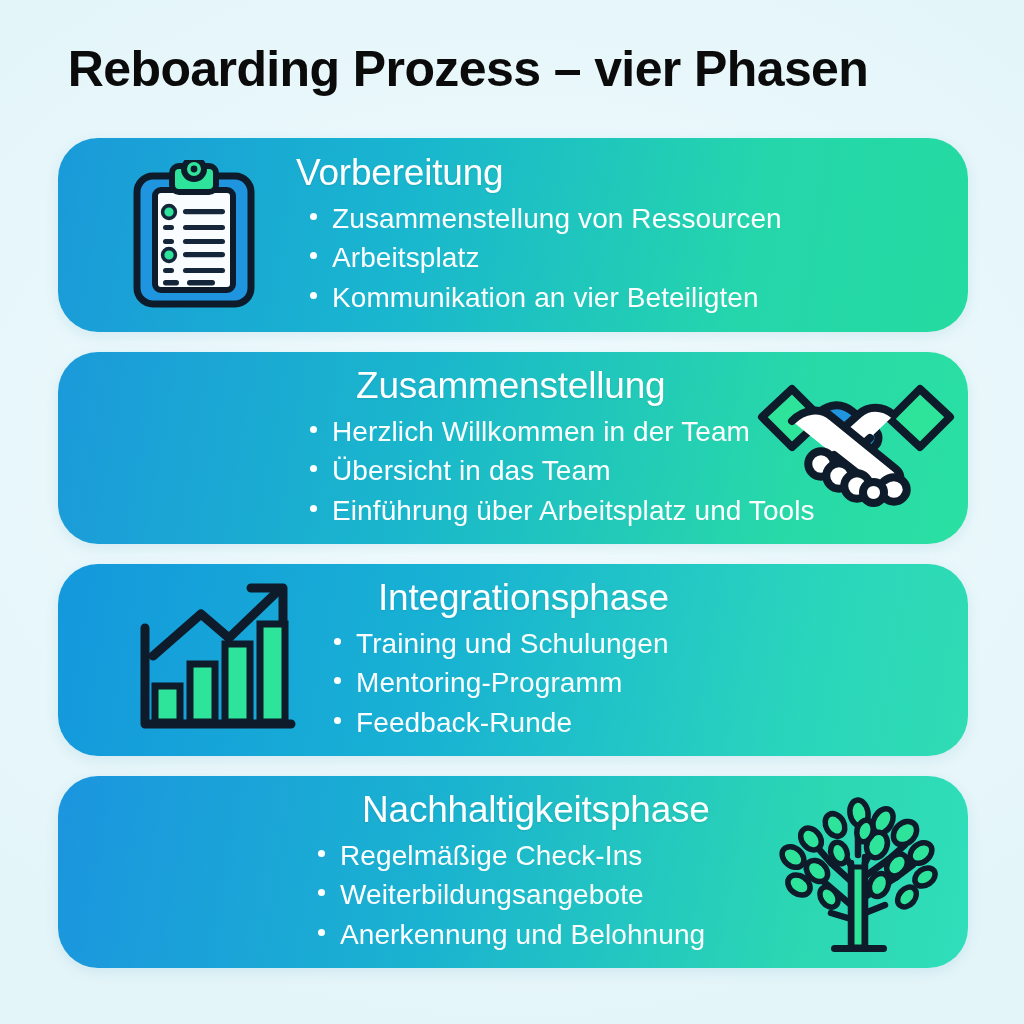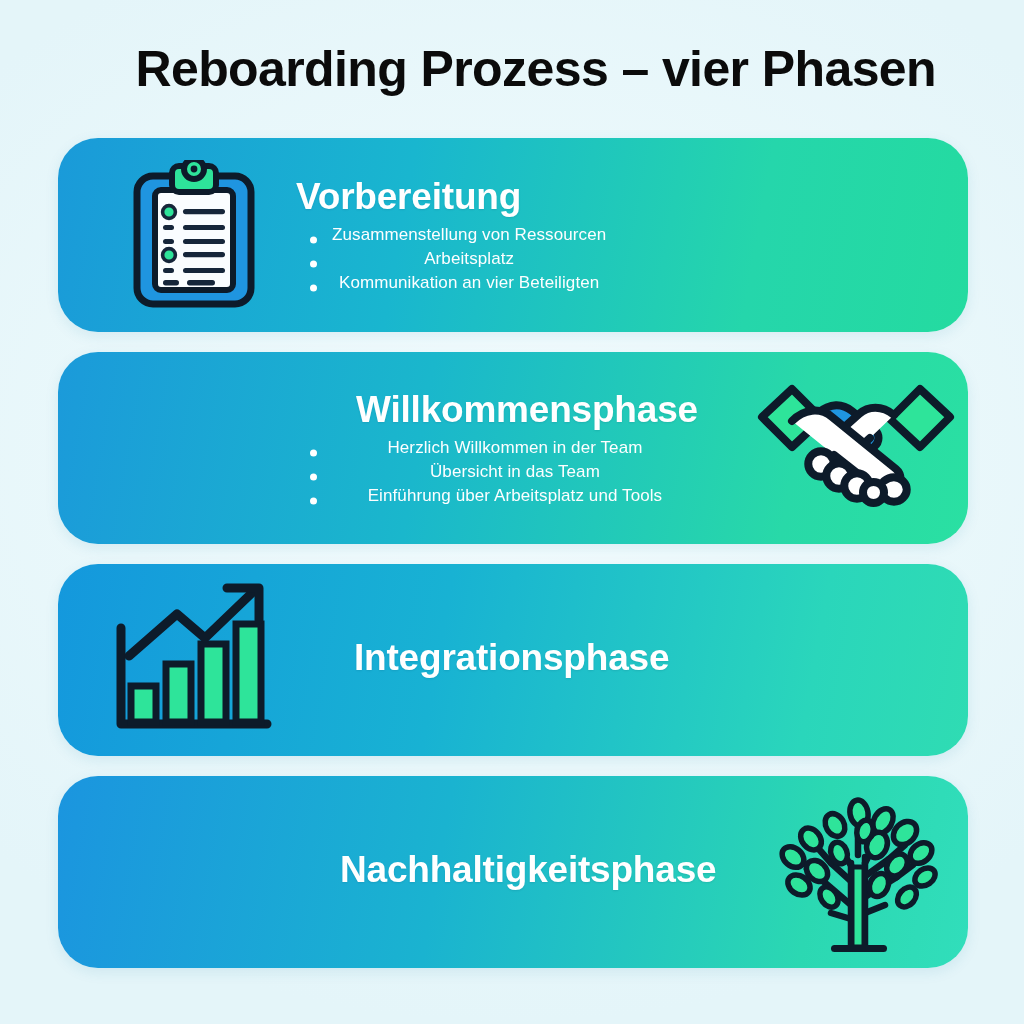--- a/index.html
+++ b/index.html
@@ -19,21 +19,21 @@
     height: 1024px;
     background:
       radial-gradient(ellipse 70% 55% at 50% 45%, #f4fdff 0%, #eaf8fb 55%, #e4f5f9 100%);
     box-sizing: border-box;
   }
   .poster-title {
     position: absolute;
     left: 0;
     top: 40px;
     width: 936px;
-    text-align: right;
+    text-align: center;
     font-size: 50px;
     font-weight: bold;
     letter-spacing: -0.6px;
     color: #0b0b0b;
     font-family: "Liberation Sans", sans-serif;
   }
 
   .cards {
     position: absolute;
     left: 58px;
@@ -54,20 +54,21 @@
     height: 194px;
     background: linear-gradient(100deg, #1a9ad9 0%, #19b6cf 38%, #25d6ab 76%, #24dba0 100%);
   }
   .card-2 {
     height: 192px;
     background: linear-gradient(100deg, #1b9ada 0%, #1ab7cc 40%, #28d9a8 80%, #2ae0a2 100%);
   }
   .card-3 {
     height: 192px;
     background: linear-gradient(100deg, #1498dd 0%, #18b2d3 42%, #2ad6bb 82%, #2fdcb3 100%);
+    padding-left: 24px;
   }
   .card-4 {
     height: 192px;
     background: linear-gradient(100deg, #1b95df 0%, #1ab3d0 42%, #2bd8b2 82%, #31debb 100%);
   }
 
   .card-inner {
     position: relative;
     width: 100%;
     height: 100%;
@@ -96,39 +97,38 @@
     position: absolute;
     top: 50%;
     transform: translateY(-50%);
   }
   .text-left-indent { left: 238px; }
 
   .card-heading {
     margin: 0 0 4px 0;
     color: #ffffff;
     font-size: 37px;
-    font-weight: bold;
+    font-weight: normal;
     letter-spacing: -0.2px;
     line-height: 1.15;
     text-shadow: 0 1px 2px rgba(0,60,80,0.12);
   }
 
   .bullets {
     list-style: none;
     margin: 0;
     padding: 0 0 0 36px;
   }
   .bullets li {
     position: relative;
     color: #fdfeff;
-    font-size: 17px;
+    font-size: 28px;
     line-height: 1.42;
     letter-spacing: 0.1px;
     white-space: nowrap;
-    text-align: center;
   }
   .bullets li::before {
     content: "";
     position: absolute;
     left: -22px;
     top: 14px;
     width: 7px;
     height: 7px;
     border-radius: 50%;
     background: #ffffff;
@@ -175,21 +175,21 @@
             <li>Arbeitsplatz</li>
             <li>Kommunikation an vier Beteiligten</li>
           </ul>
         </div>
       </div>
     </div>
 
     <div class="card card-2">
       <div class="card-inner">
         <div class="text-block" style="left:238px;">
-          <div class="card-heading" style="margin-left:60px;">Willkommensphase</div>
+          <div class="card-heading" style="margin-left:60px;">Zusammenstellung</div>
           <ul class="bullets">
             <li>Herzlich Willkommen in der Team</li>
             <li>Übersicht in das Team</li>
             <li>Einführung über Arbeitsplatz und Tools</li>
           </ul>
         </div>
         <div class="icon-slot icon-right" style="width:205px; right:10px;">
           <svg width="200" height="150" viewBox="0 0 200 150">
             <g stroke="#0d1b2a" stroke-width="8" stroke-linejoin="round" stroke-linecap="round">
               <polygon points="6,44 36,16 66,46 36,74" fill="#2ee49a"></polygon>
@@ -222,28 +222,38 @@
               <rect x="137" y="46" width="25" height="98" fill="#2ee49a"></rect>
             </g>
             <g stroke="#0d1b2a" stroke-width="9" stroke-linecap="round" stroke-linejoin="round" fill="none">
               <polyline points="30,78 78,36 106,60 156,12"></polyline>
               <polyline points="128,10 160,10 160,42"></polyline>
             </g>
           </svg>
         </div>
         <div class="text-block" style="left:238px;">
           <div class="card-heading" style="margin-left:58px;">Integrationsphase</div>
+          <ul class="bullets">
+            <li>Training und Schulungen</li>
+            <li>Mentoring-Programm</li>
+            <li>Feedback-Runde</li>
+          </ul>
         </div>
       </div>
     </div>
 
     <div class="card card-4">
       <div class="card-inner">
-        <div class="text-block" style="left:224px;">
+        <div class="text-block" style="left:246px;">
           <div class="card-heading" style="margin-left:58px;">Nachhaltigkeitsphase</div>
+          <ul class="bullets">
+            <li>Regelmäßige Check-Ins</li>
+            <li>Weiterbildungsangebote</li>
+            <li>Anerkennung und Belohnung</li>
+          </ul>
         </div>
         <div class="icon-slot icon-right" style="width:180px; right:20px;">
           <svg width="170" height="175" viewBox="0 0 170 175">
             <g stroke="#0d1b2a" stroke-width="6.5" fill="none" stroke-linecap="round" stroke-linejoin="round">
               <path d="M78,162 L78,78"></path>
               <path d="M92,162 L92,72"></path>
               <path d="M78,120 L50,96"></path>
               <path d="M92,112 L124,92"></path>
               <path d="M80,98 L58,78"></path>
               <path d="M91,92 L116,74"></path>

